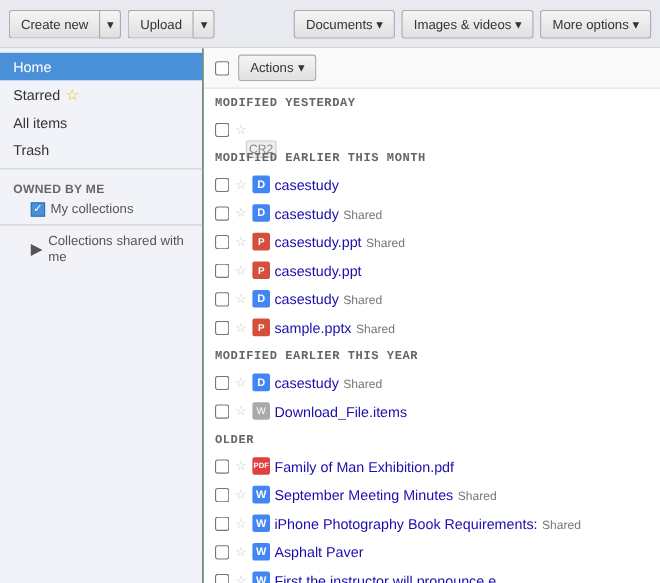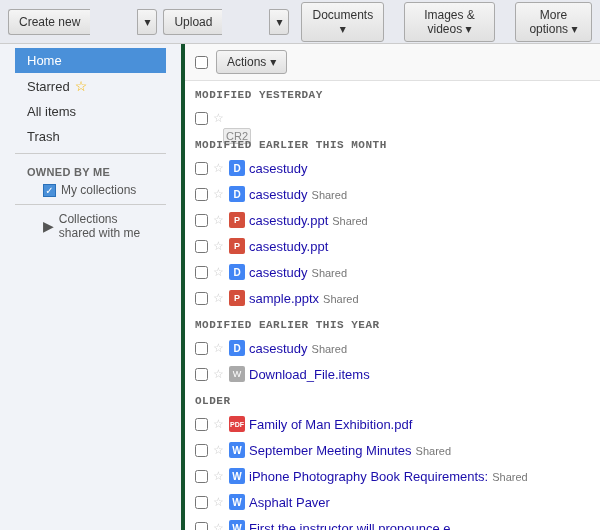--- a/index.html
+++ b/index.html
@@ -10,21 +10,20 @@
       display: flex;
       align-items: center;
       background: #e8eaf0;
       border-bottom: 1px solid #ccc;
       padding: 6px 8px;
       gap: 6px;
       height: 44px;
     }
     .btn-group {
       display: flex;
-      gap: 47px;
     }
     .btn {
       background: linear-gradient(to bottom, #f5f5f5, #e0e0e0);
       border: 1px solid #aaa;
       padding: 5px 10px;
       font-size: 12px;
       cursor: pointer;
       color: #333;
       white-space: nowrap;
     }
@@ -33,21 +32,21 @@
       border-right: none;
     }
     .btn-arrow {
       border-radius: 0 3px 3px 0;
       padding: 5px 6px;
     }
     .toolbar-spacer { flex: 1; }
     .toolbar-right {
       display: flex;
       align-items: center;
-      gap: 20px;
+      gap: 6px;
       justify-content: flex-end;
     }
     .filter-btn {
       background: linear-gradient(to bottom, #f5f5f5, #e0e0e0);
       border: 1px solid #aaa;
       border-radius: 3px;
       padding: 5px 10px;
       font-size: 12px;
       cursor: pointer;
       color: #333;
@@ -57,22 +56,22 @@
     .main {
       display: flex;
       height: calc(530px - 44px);
     }
 
     
     .sidebar {
       width: 185px;
       min-width: 185px;
       background: #f1f3f8;
-      border-right: 4px solid #14532d;
-      padding: 4px 15px;
+      border-right: 1px solid #14532d;
+      padding: 4px 0;
       overflow-y: auto;
     }
     .sidebar-item {
       padding: 5px 12px;
       cursor: pointer;
       color: #333;
       font-size: 13px;
       display: flex;
       align-items: center;
       gap: 5px;

